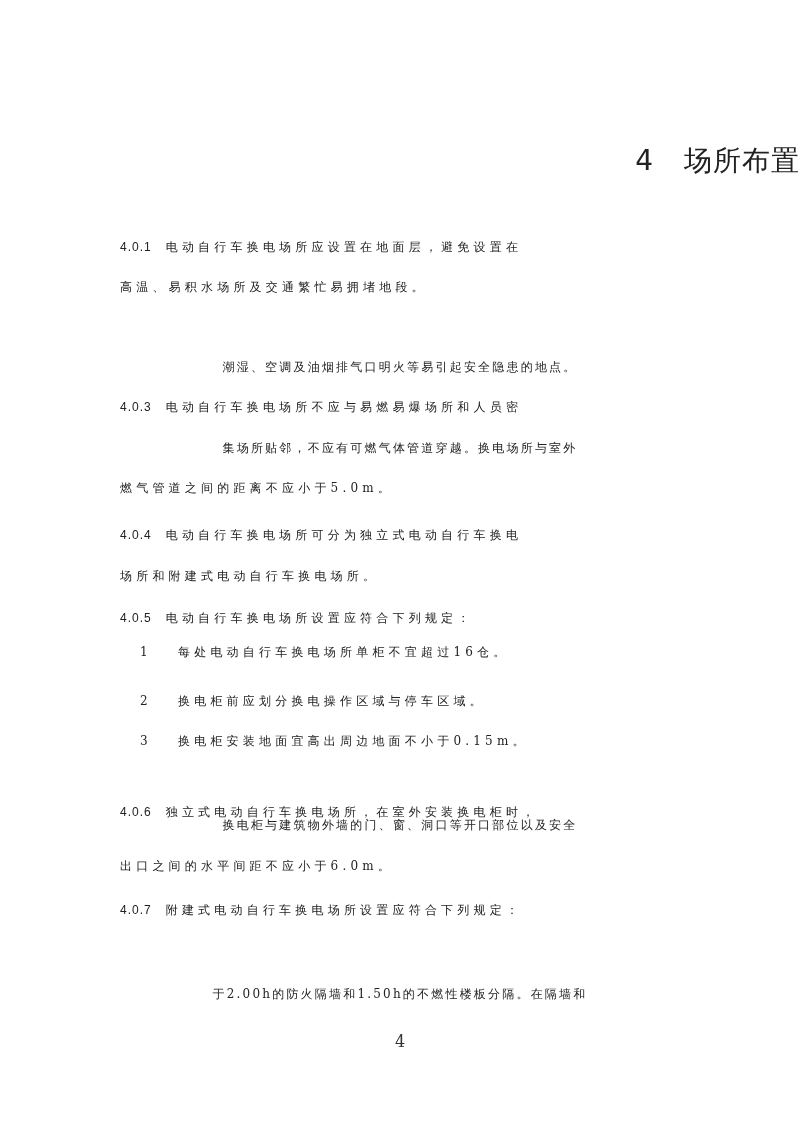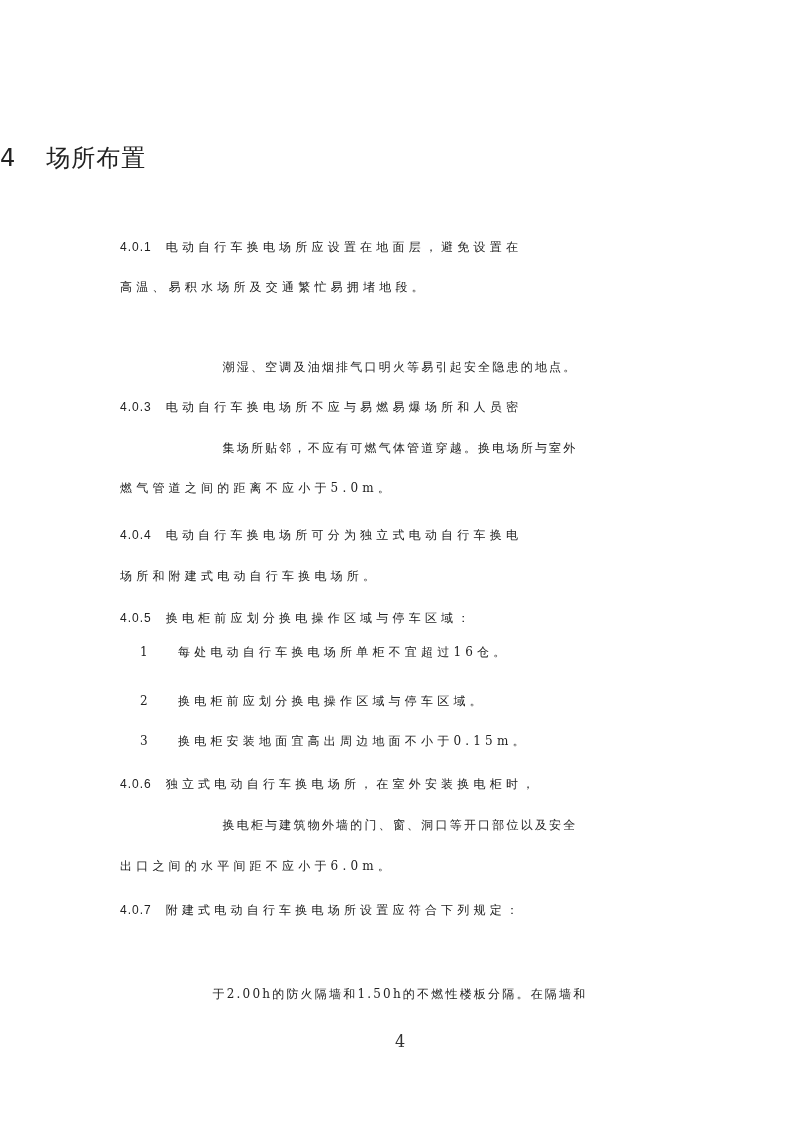--- a/index.html
+++ b/index.html
@@ -1,18 +1,18 @@
 <!DOCTYPE html>
 <html><head>
   <meta charset="utf-8">
   <style>
     html, body { margin: 0; padding: 0; background: #ffffff; }
     body { width: 800px; height: 1131px; position: relative; overflow: hidden; color: #1a1a1a; }
     .page { position: absolute; left: 0; top: 0; width: 800px; height: 1131px; background: #fff; }
-    .title { position: absolute; top: 142px; left: 0; width: 800px; text-align: left; font-family: "DejaVu Sans", sans-serif; font-size: 24px; letter-spacing: 1px; color: #222; }
+    .title { position: absolute; top: 142px; left: 0; width: 800px; text-align: right; font-family: "DejaVu Sans", sans-serif; font-size: 28px; letter-spacing: 1px; color: #222; }
     .title .num { display: inline-block; margin-right: 30px; }
     .line { position: absolute; left: 120px; width: 560px; height: 40px; line-height: 40px; font-family: "DejaVu Serif", serif; font-size: 12px; color: #222; white-space: nowrap; letter-spacing: 4.2px; }
     .clause-no { font-family: "Liberation Sans", sans-serif; letter-spacing: 1px; margin-right: 14px; color: #222; }
     .item-no { display: inline-block; width: 26px; margin-left: 20px; margin-right: 12px; font-family: "DejaVu Serif", serif; letter-spacing: 0; }
     .tight { letter-spacing: 2.2px; text-align: center; }
     .pageno { position: absolute; top: 1032px; left: 0; width: 800px; text-align: center; font-family: "DejaVu Serif", serif; font-size: 16px; color: #333; }
   </style>
 </head>
 <body>
 
@@ -26,26 +26,26 @@
 
   <div class="line tight" style="top:347px"><span>潮湿、空调及油烟排气口明火等易引起安全隐患的地点。</span></div>
 
   <div class="line" style="top:387px"><span class="clause-no">4.0.3</span><span>电动自行车换电场所不应与易燃易爆场所和人员密</span></div>
   <div class="line tight" style="top:428px"><span>集场所贴邻，不应有可燃气体管道穿越。换电场所与室外</span></div>
   <div class="line" style="top:468px"><span>燃气管道之间的距离不应小于5.0m。</span></div>
 
   <div class="line" style="top:515px"><span class="clause-no">4.0.4</span><span>电动自行车换电场所可分为独立式电动自行车换电</span></div>
   <div class="line" style="top:556px"><span>场所和附建式电动自行车换电场所。</span></div>
 
-  <div class="line" style="top:598px"><span class="clause-no">4.0.5</span><span>换电柜前应划分换电操作区域与停车区域：</span></div>
+  <div class="line" style="top:598px"><span class="clause-no">4.0.5</span><span>电动自行车换电场所设置应符合下列规定：</span></div>
   <div class="line" style="top:632px"><span class="item-no">1</span><span>每处电动自行车换电场所单柜不宜超过16仓。</span></div>
   <div class="line" style="top:681px"><span class="item-no">2</span><span>换电柜前应划分换电操作区域与停车区域。</span></div>
   <div class="line" style="top:721px"><span class="item-no">3</span><span>换电柜安装地面宜高出周边地面不小于0.15m。</span></div>
 
-  <div class="line" style="top:764px"><span class="clause-no">4.0.6</span><span>独立式电动自行车换电场所，在室外安装换电柜时，</span></div>
+  <div class="line" style="top:792px"><span class="clause-no">4.0.6</span><span>独立式电动自行车换电场所，在室外安装换电柜时，</span></div>
   <div class="line tight" style="top:805px"><span>换电柜与建筑物外墙的门、窗、洞口等开口部位以及安全</span></div>
   <div class="line" style="top:846px"><span>出口之间的水平间距不应小于6.0m。</span></div>
 
   <div class="line" style="top:890px"><span class="clause-no">4.0.7</span><span>附建式电动自行车换电场所设置应符合下列规定：</span></div>
   <div class="line tight" style="top:974px"><span>于2.00h的防火隔墙和1.50h的不燃性楼板分隔。在隔墙和</span></div>
 
   <div class="pageno">4</div>
 </div>
 
 </body></html>

